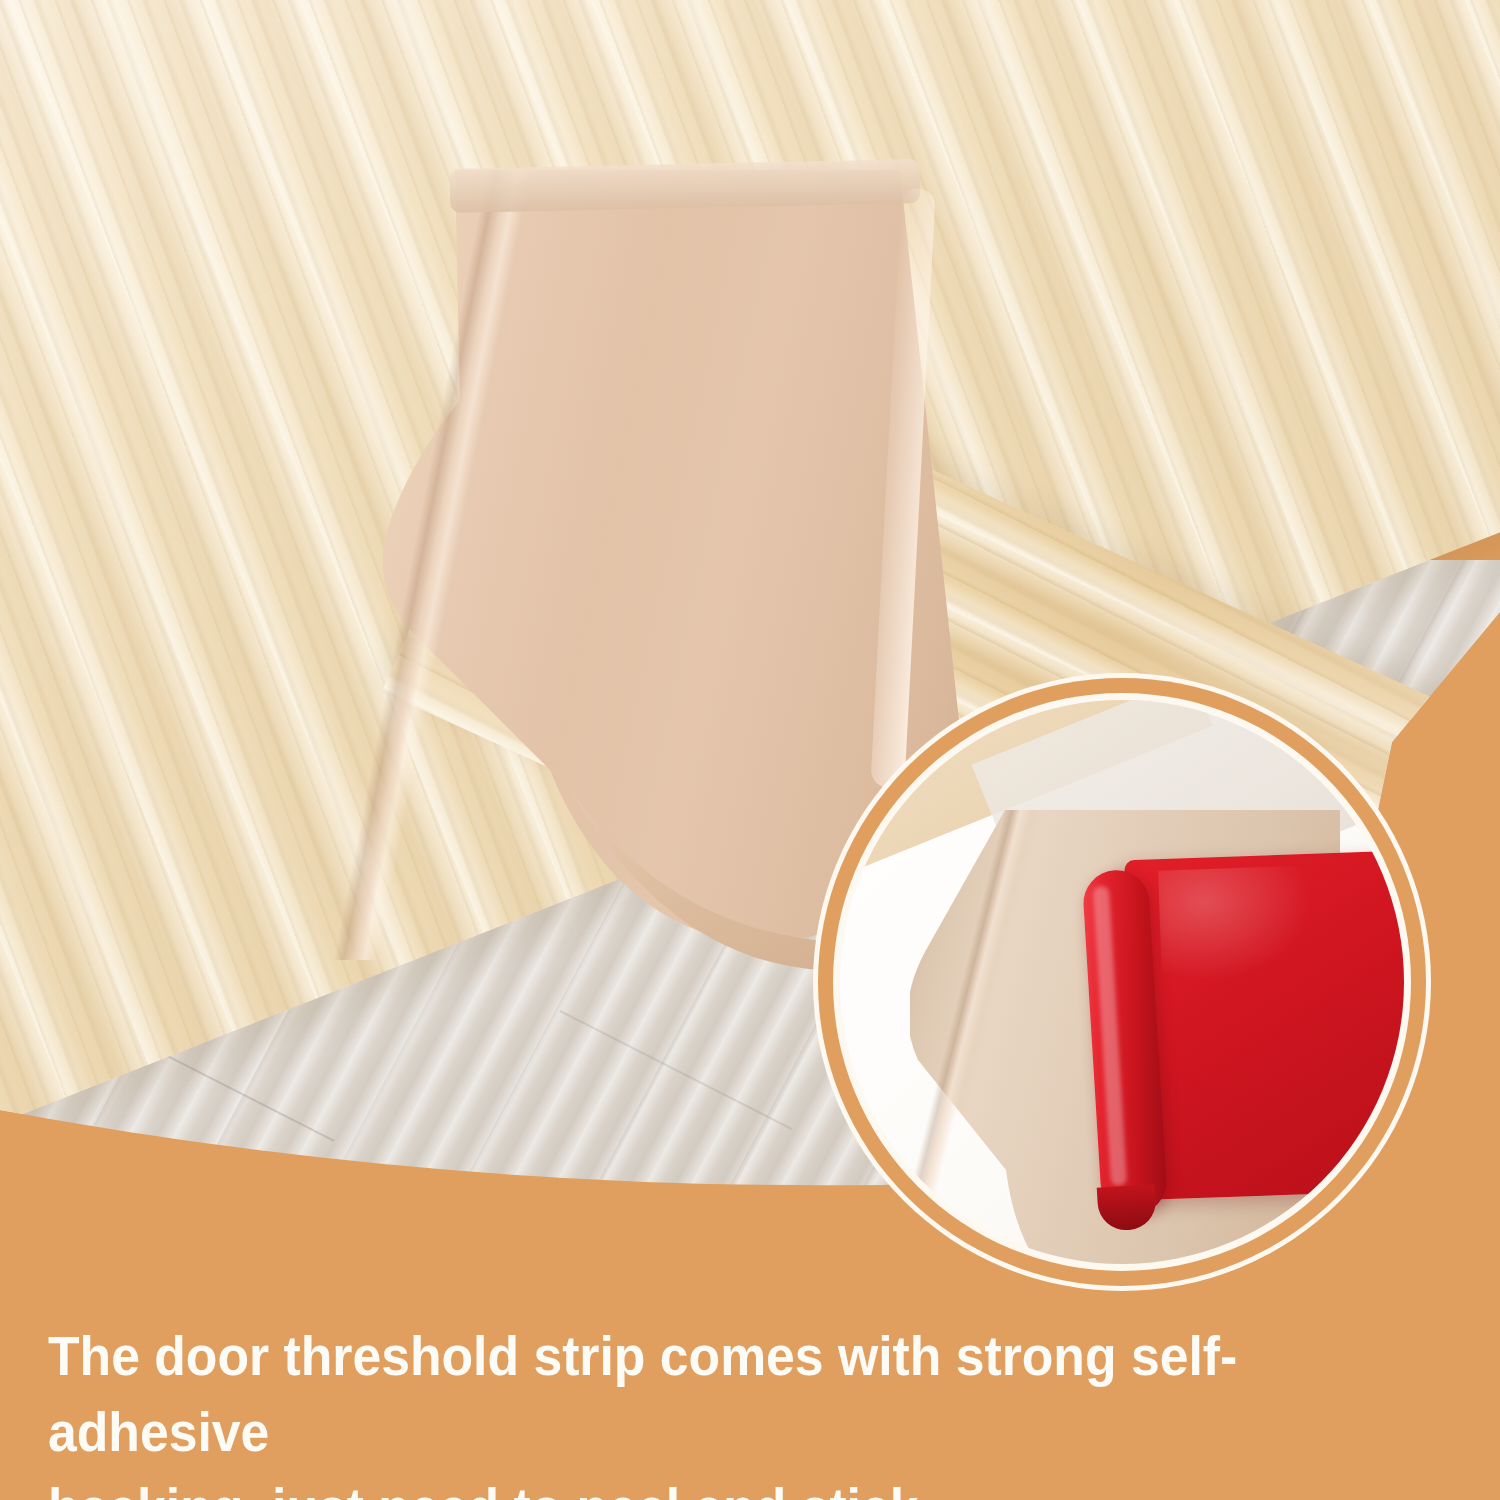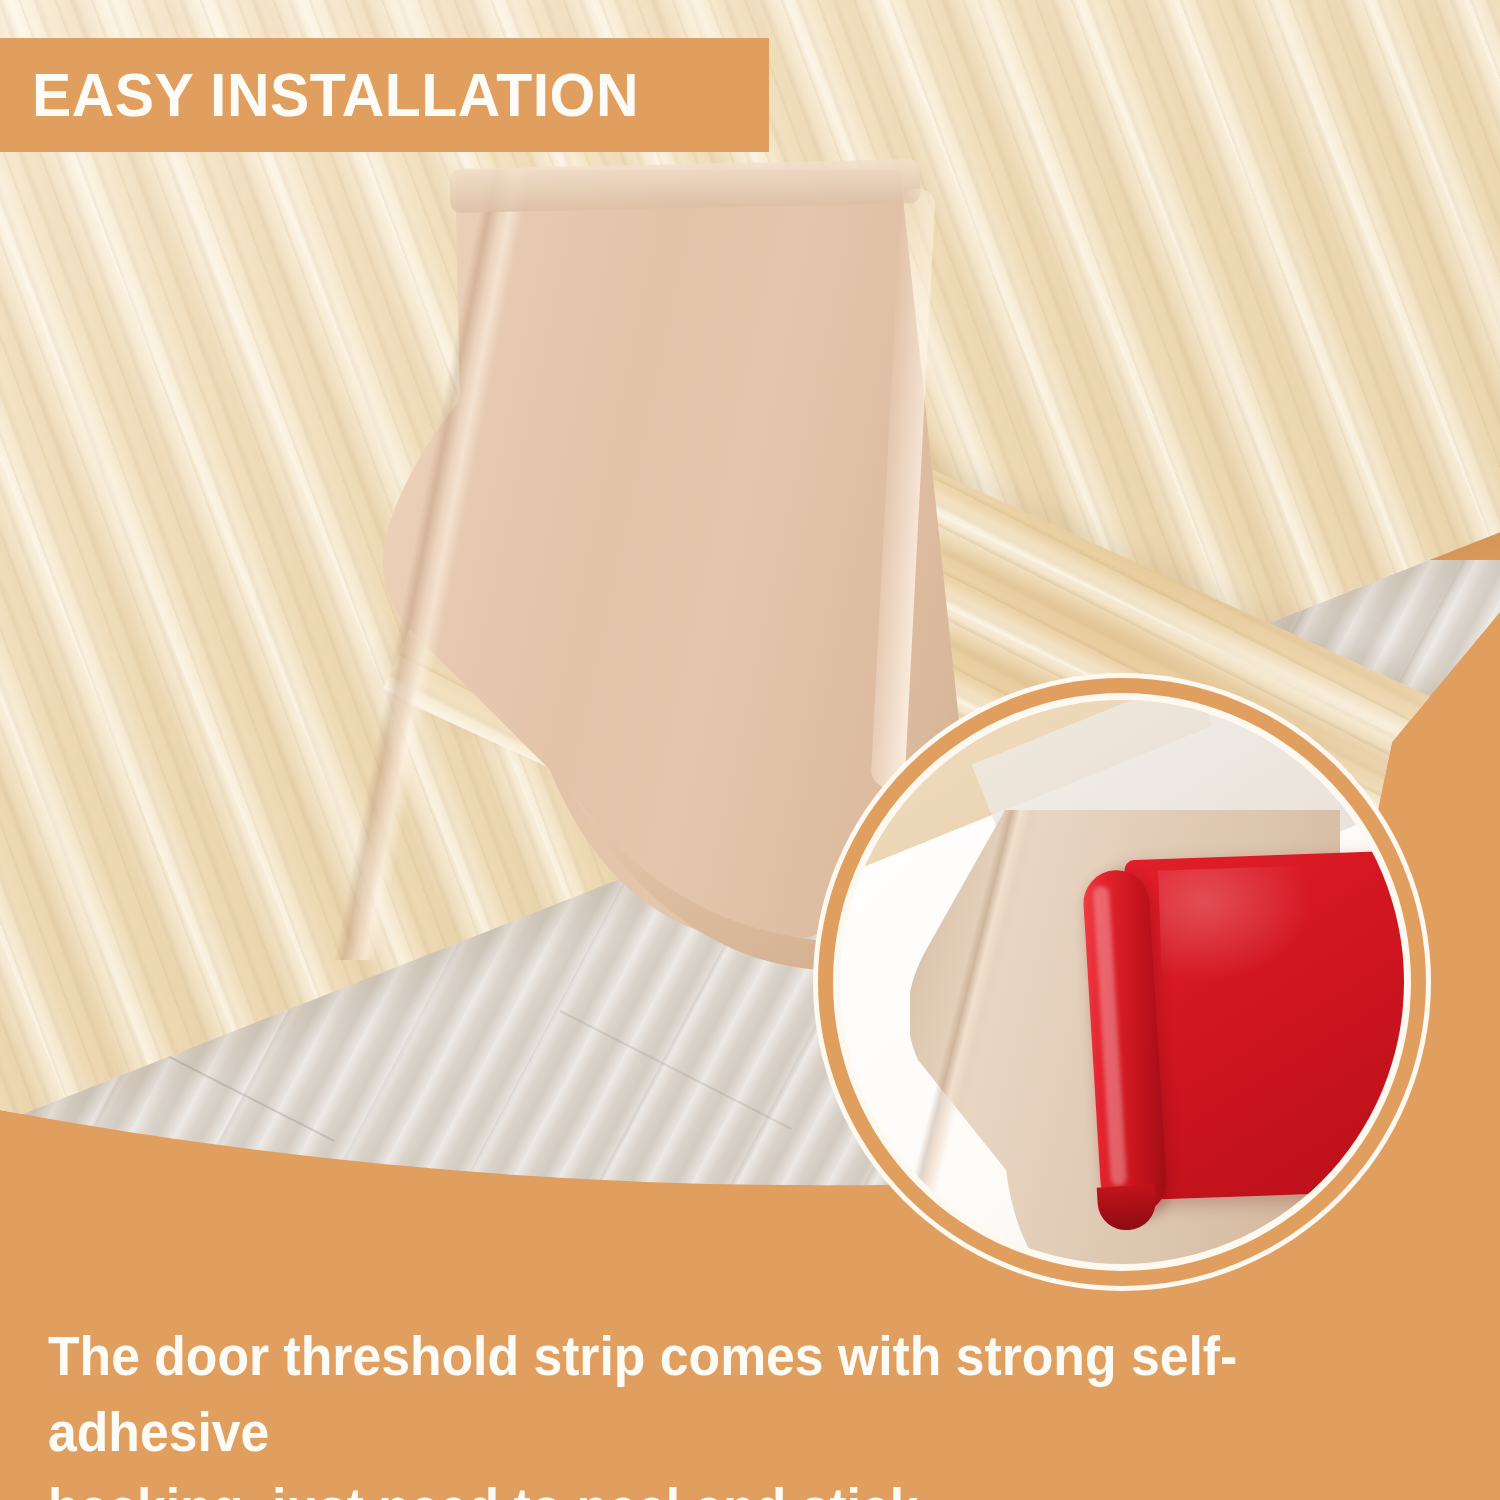--- a/index.html
+++ b/index.html
@@ -240,22 +240,19 @@
       <div class="inset-strip"></div>
       <div class="inset-crease"></div>
       <div class="liner"></div>
       <div class="liner-sheen"></div>
       <div class="liner-roll"></div>
       <div class="liner-roll-hl"></div>
       <div class="liner-tip"></div>
     </div>
   </div>
 
-  <div class="banner">
-    <div class="banner-title">EASY INSTALLATION</div>
-  </div>
 
   <div class="caption">
     <span>The door threshold strip comes with strong self-adhesive</span>
     <span class="l2">backing, just need to peel and stick.</span>
   </div>
 
 </div>
 
 </body></html>

